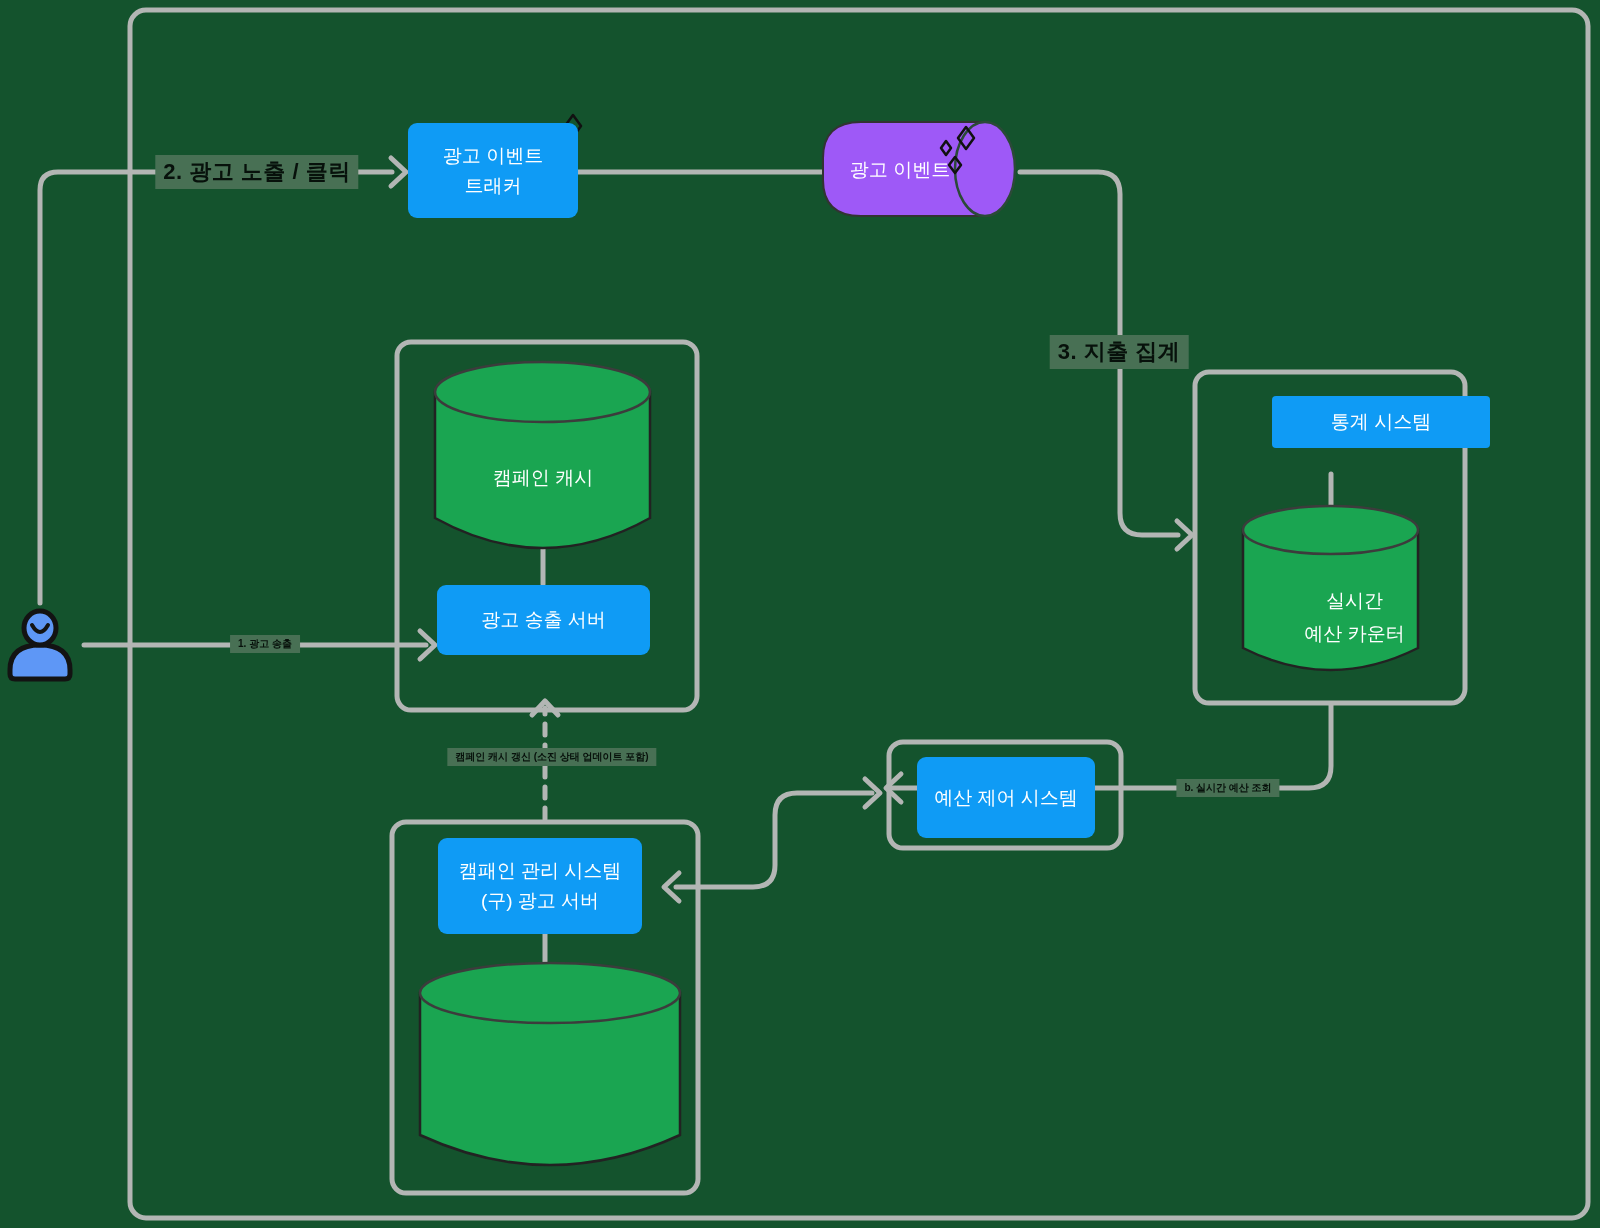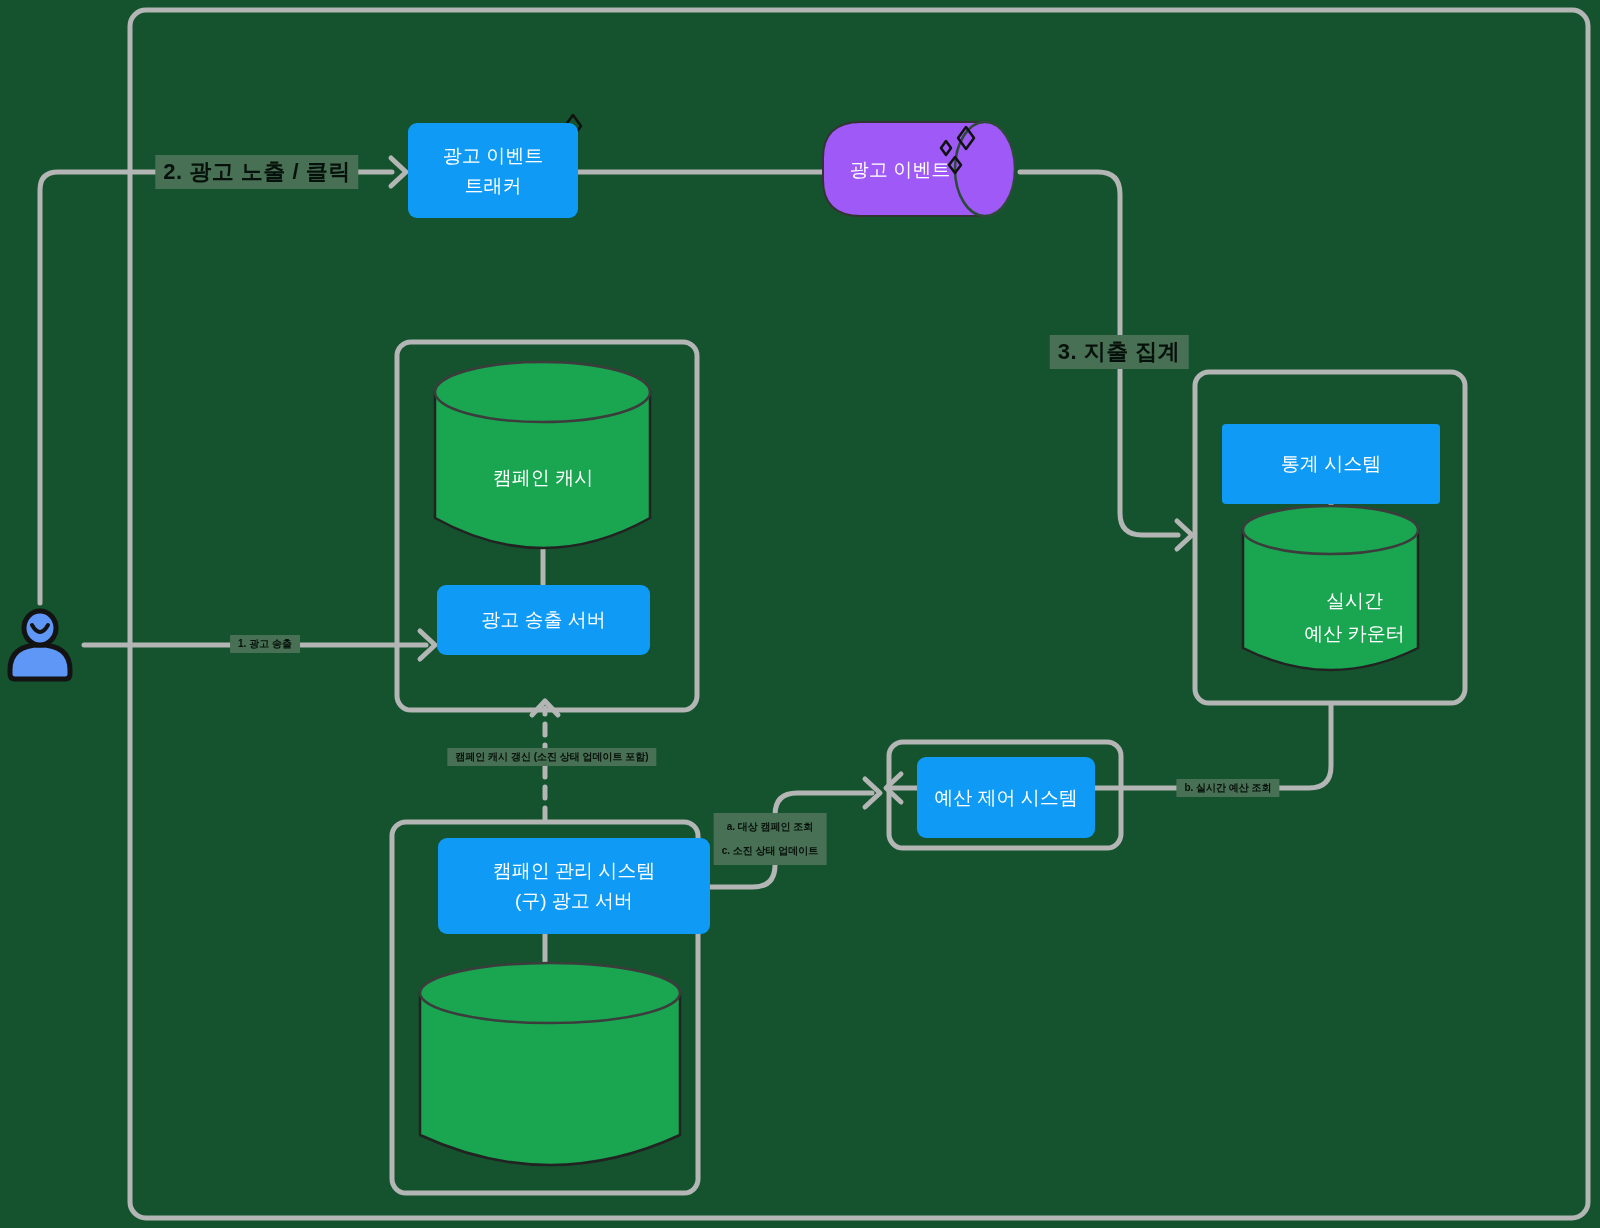--- a/index.html
+++ b/index.html
@@ -140,30 +140,30 @@
 
   <div class="node bluebox" style="left:408px;top:123px;width:170px;height:95px;">
     <span class="l">광고 이벤트</span>
     <span class="l">트래커</span>
   </div>
 
   <div class="node bluebox" style="left:437px;top:585px;width:213px;height:70px;">
     <span class="l">광고 송출 서버</span>
   </div>
 
-  <div class="node bluebox" style="left:438px;top:838px;width:272px;height:96px;">
+  <div class="node bluebox" style="left:438px;top:838px;width:204px;height:96px;">
     <span class="l">캠패인 관리 시스템</span>
     <span class="l">(구) 광고 서버</span>
   </div>
 
   <div class="node bluebox" style="left:917px;top:757px;width:178px;height:81px;">
     <span class="l">예산 제어 시스템</span>
   </div>
 
-  <div class="node bluebox" style="left:1222px;top:396px;width:218px;height:80px;border-radius:4px;margin-top:28px;">
+  <div class="node bluebox" style="left:1272px;top:396px;width:218px;height:52px;border-radius:4px;">
     <span class="l">통계 시스템</span>
   </div>
 
   <div class="node cyl-text" style="left:830px;top:150px;width:140px;height:40px;">
     <span class="l">광고 이벤트</span>
   </div>
 
   <div class="node cyl-text" style="left:443px;top:458px;width:200px;height:40px;">
     <span class="l">캠페인 캐시</span>
   </div>
@@ -173,22 +173,18 @@
     <span class="l" style="line-height:33px;">실시간</span>
     <span class="l" style="line-height:33px;">예산 카운터</span>
   </div>
 
   <div class="lbl big" style="left:257px;top:172px;">2. 광고 노출 / 클릭</div>
 
   <div class="lbl big" style="left:1119px;top:352px;">3. 지출 집계</div>
 
   <div class="lbl small" style="left:265px;top:644px;">1. 광고 송출</div>
 
-  <div class="lbl small twoline" style="left:770px;top:839px;">
-    <span>a. 대상 캠페인 조회</span><br>
-    <span>c. 소진 상태 업데이트</span>
-  </div>
 
   <div class="lbl small" style="left:1228px;top:788px;">b. 실시간 예산 조회</div>
 
   <div class="lbl small" style="left:552px;top:757px;">캠페인 캐시 갱신 (소진 상태 업데이트 포함)</div>
 
 </div>
 
 </body></html>

